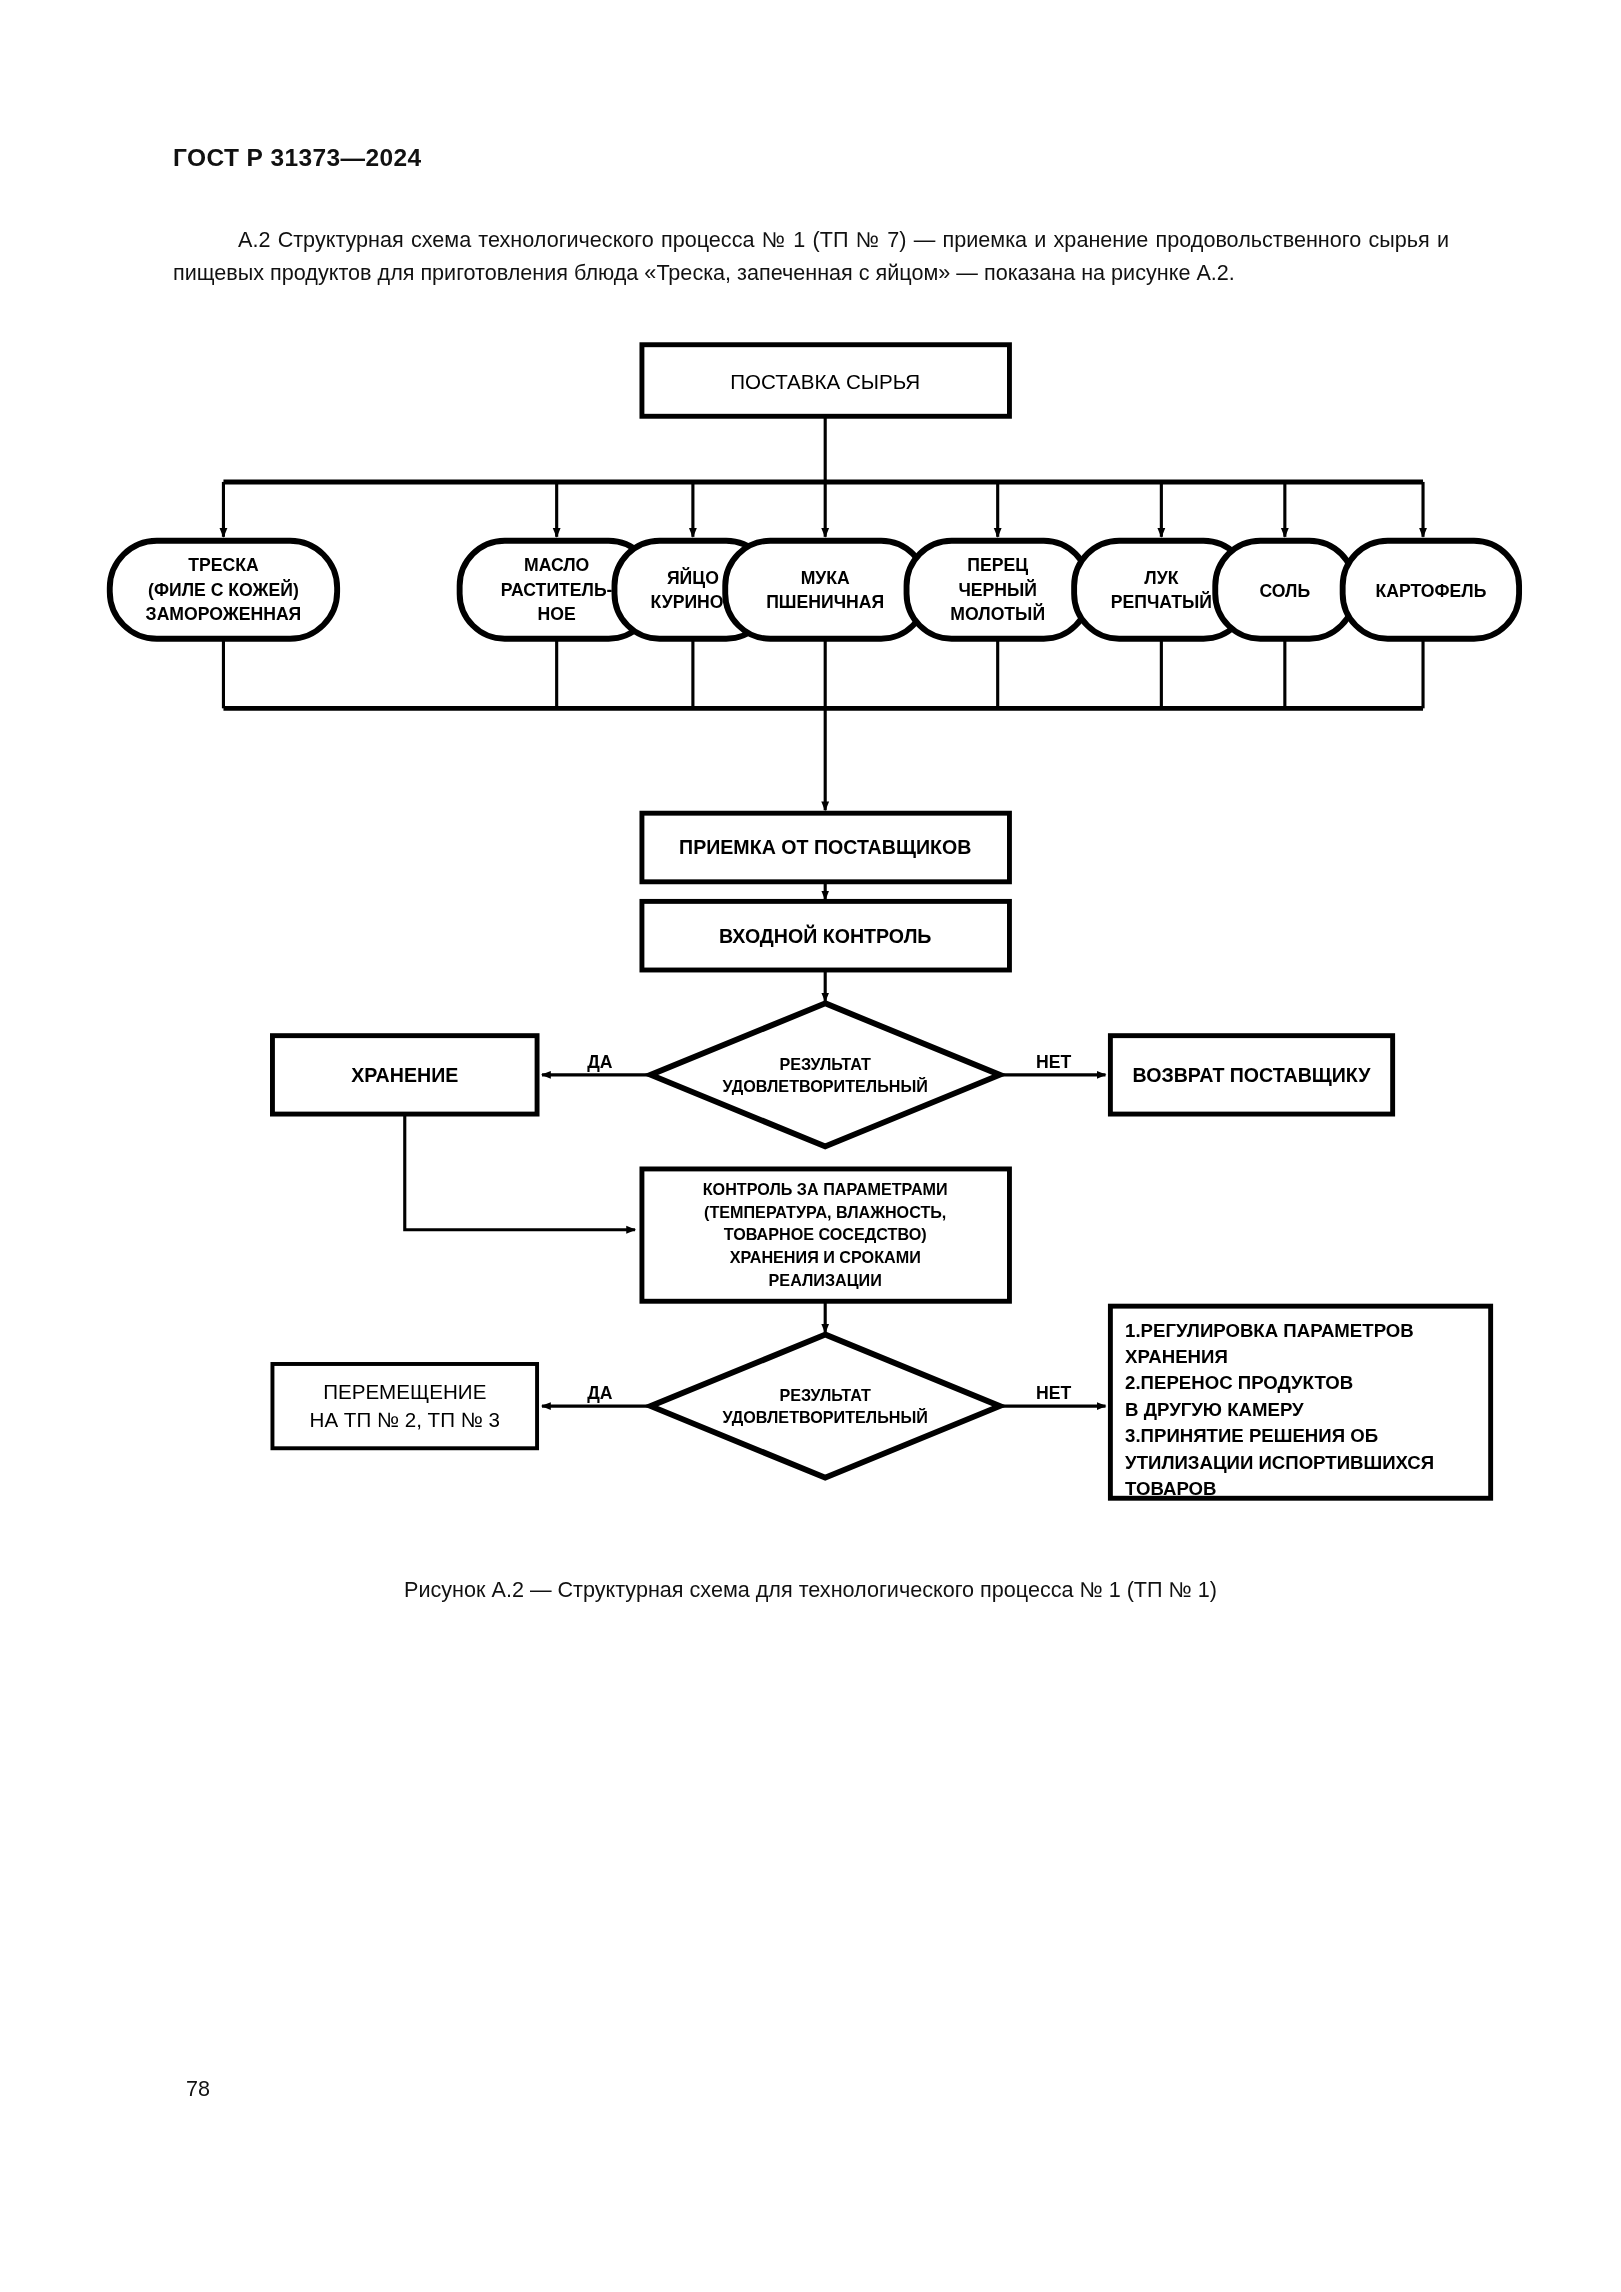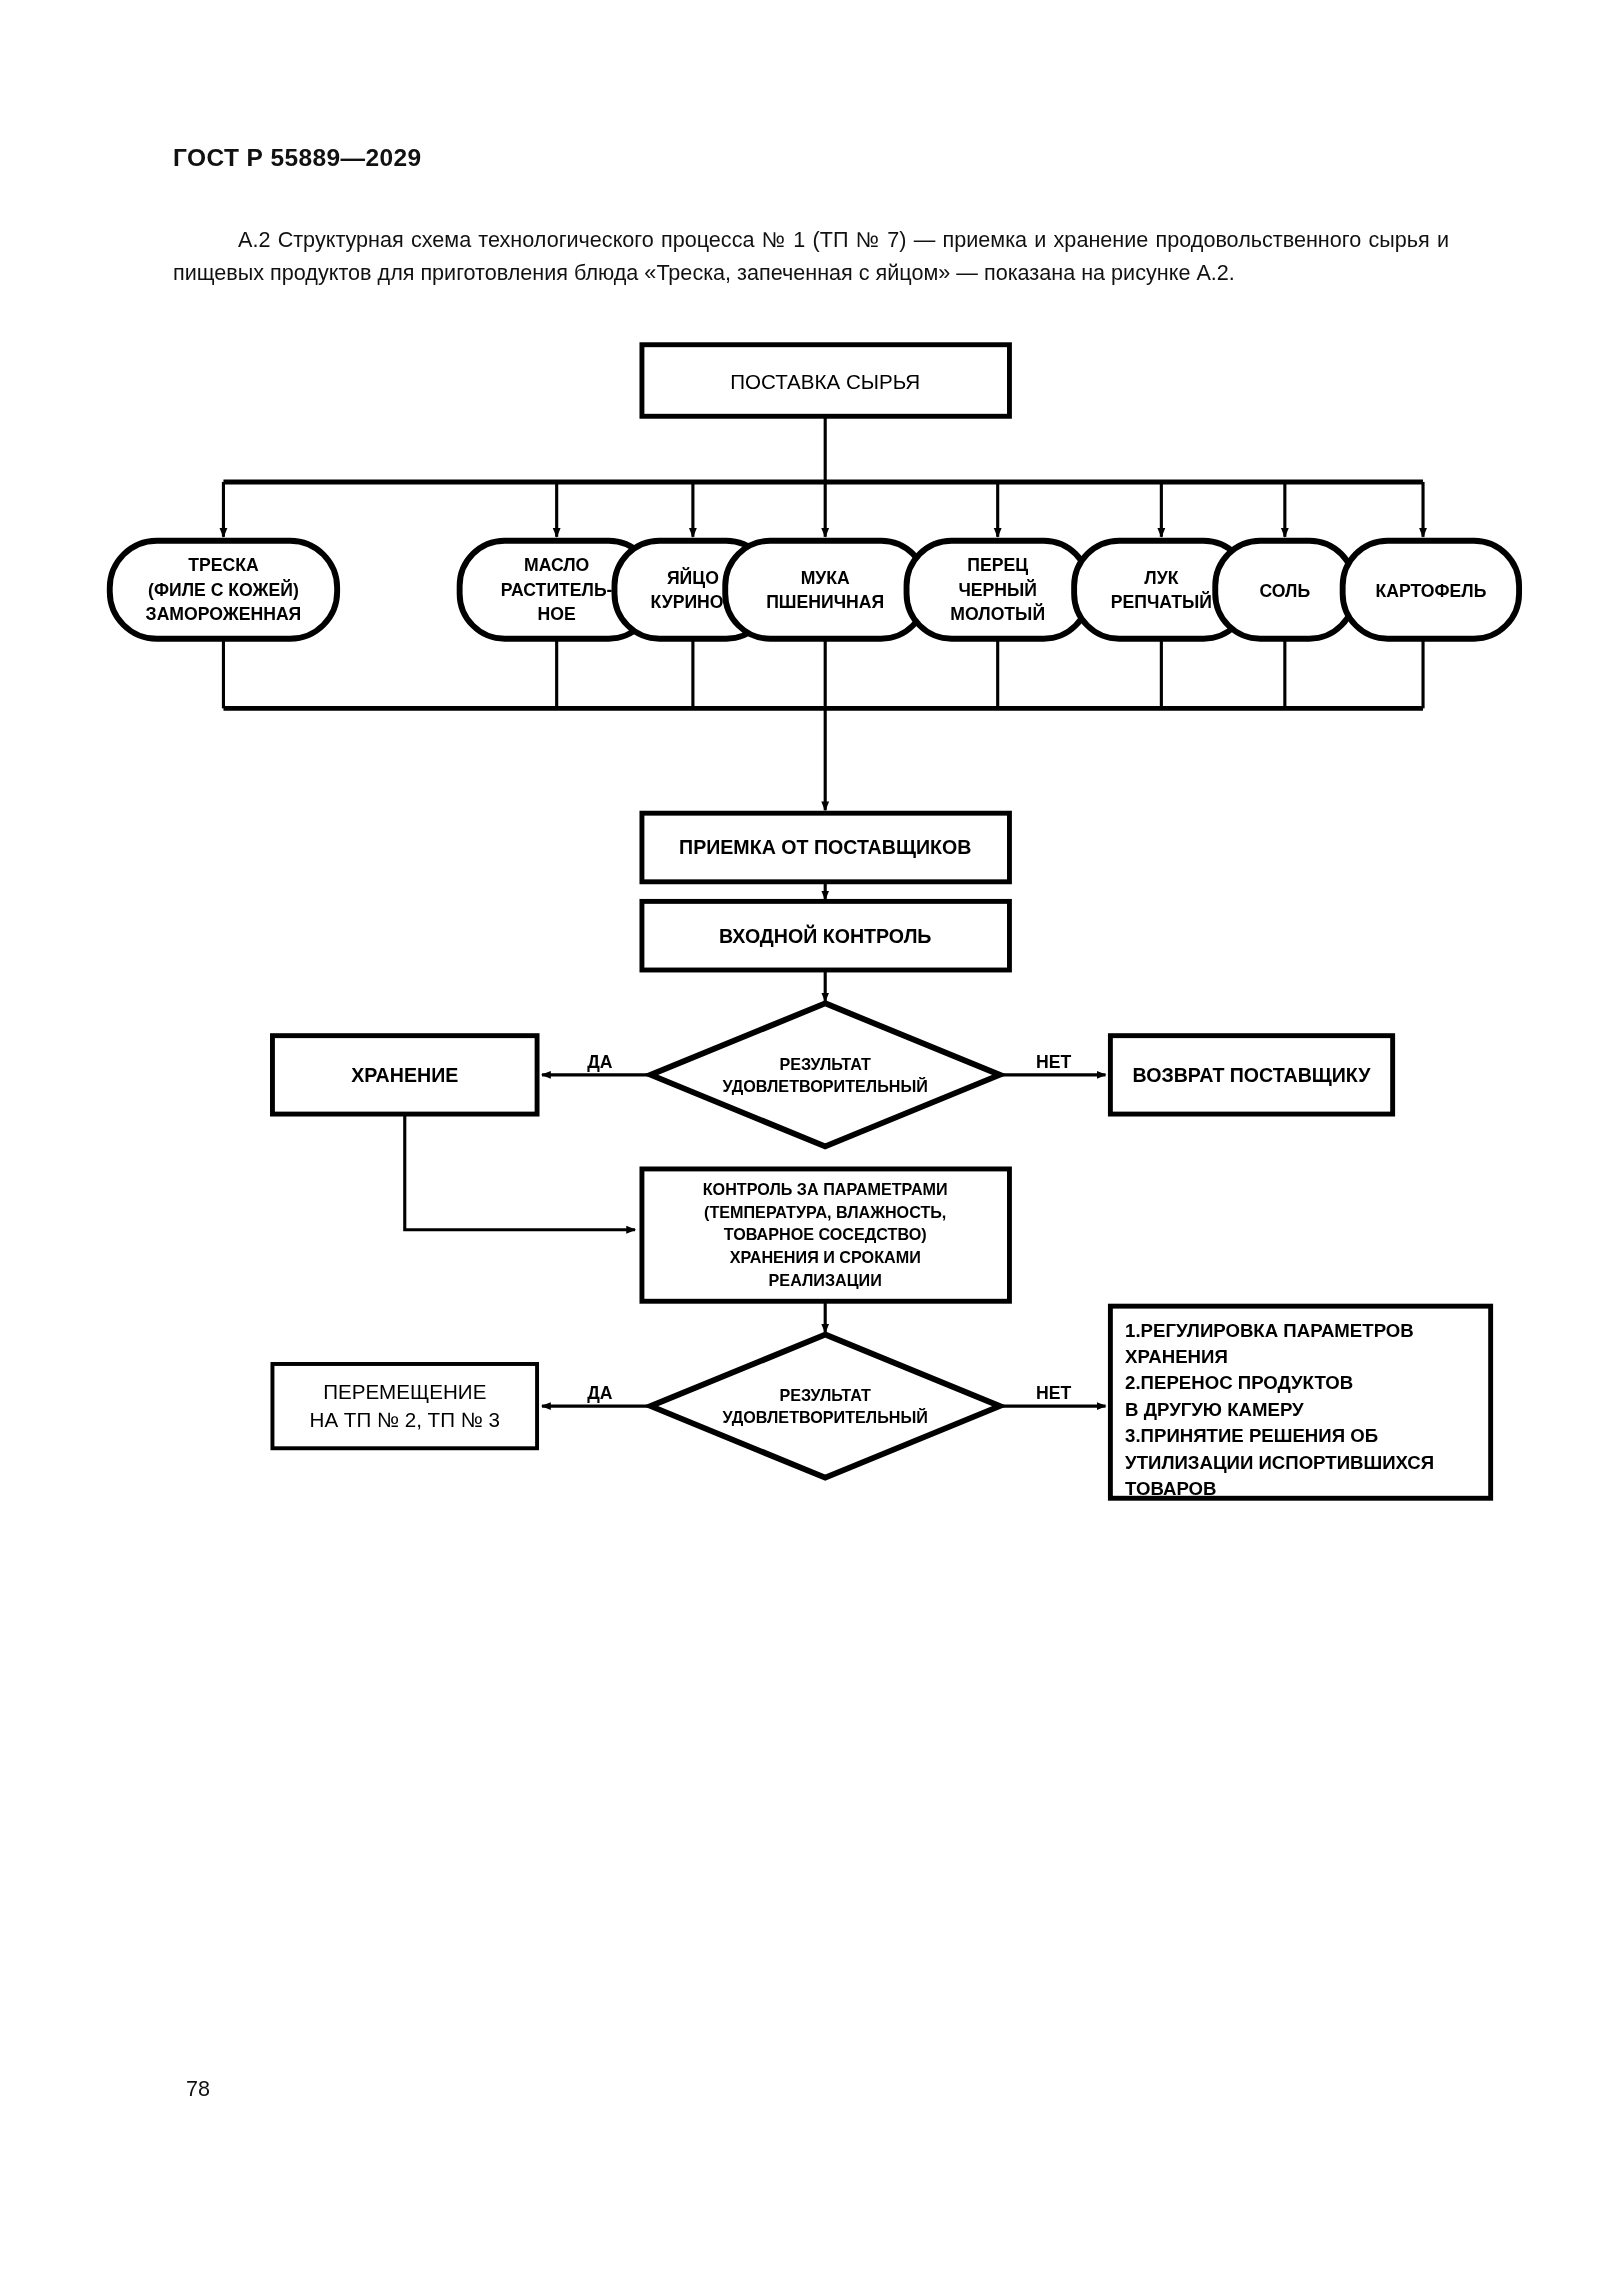--- a/index.html
+++ b/index.html
@@ -65,21 +65,21 @@
   .t-bold-s{font-size:18px;font-weight:bold;text-anchor:middle;}
   .t-bold-xs{font-size:16.5px;font-weight:bold;text-anchor:middle;}
   .t-list{font-size:19px;font-weight:bold;text-anchor:start;}
   .t-yn{font-size:18px;font-weight:bold;text-anchor:middle;}
 </style>
 </head>
 <body>
 
 <div class="page">
 
-  <div class="doc-header">ГОСТ Р 55889—2029</div>
+  <div class="doc-header">ГОСТ Р 31373—2024</div>
 
   <div class="intro"><span class="indent"></span><span>А.2 Структурная схема технологического процесса № 1 (ТП № 7) — приемка и хранение продовольственного сырья и пищевых продуктов для приготовления блюда «Треска, запеченная с яйцом» — показана на рисунке А.2.</span></div>
 
   <div class="chart-wrap">
     <svg width="1621" height="1245" viewBox="0 0 1654 1270" xmlns="http://www.w3.org/2000/svg">
       <defs>
         <marker id="arw" markerWidth="11" markerHeight="11" refX="9" refY="5" orient="auto" markerUnits="userSpaceOnUse">
           <path d="M0,1 L10,5 L0,9 z" fill="#000"></path>
         </marker>
       </defs>
@@ -235,17 +235,18 @@
         <text class="t-list" x="1148" y="1061"> ХРАНЕНИЯ</text>
         <text class="t-list" x="1148" y="1088">2.ПЕРЕНОС ПРОДУКТОВ</text>
         <text class="t-list" x="1148" y="1115">В ДРУГУЮ КАМЕРУ</text>
         <text class="t-list" x="1148" y="1142">3.ПРИНЯТИЕ РЕШЕНИЯ ОБ</text>
         <text class="t-list" x="1148" y="1169">УТИЛИЗАЦИИ ИСПОРТИВШИХСЯ</text>
         <text class="t-list" x="1148" y="1196">ТОВАРОВ</text>
       </g>
     </svg>
   </div>
 
+  <div class="figure-caption">Рисунок А.2 — Структурная схема для технологического процесса № 1 (ТП № 1)</div>
 
   <div class="page-number">78</div>
 
 </div>
 
 
 </body></html>

